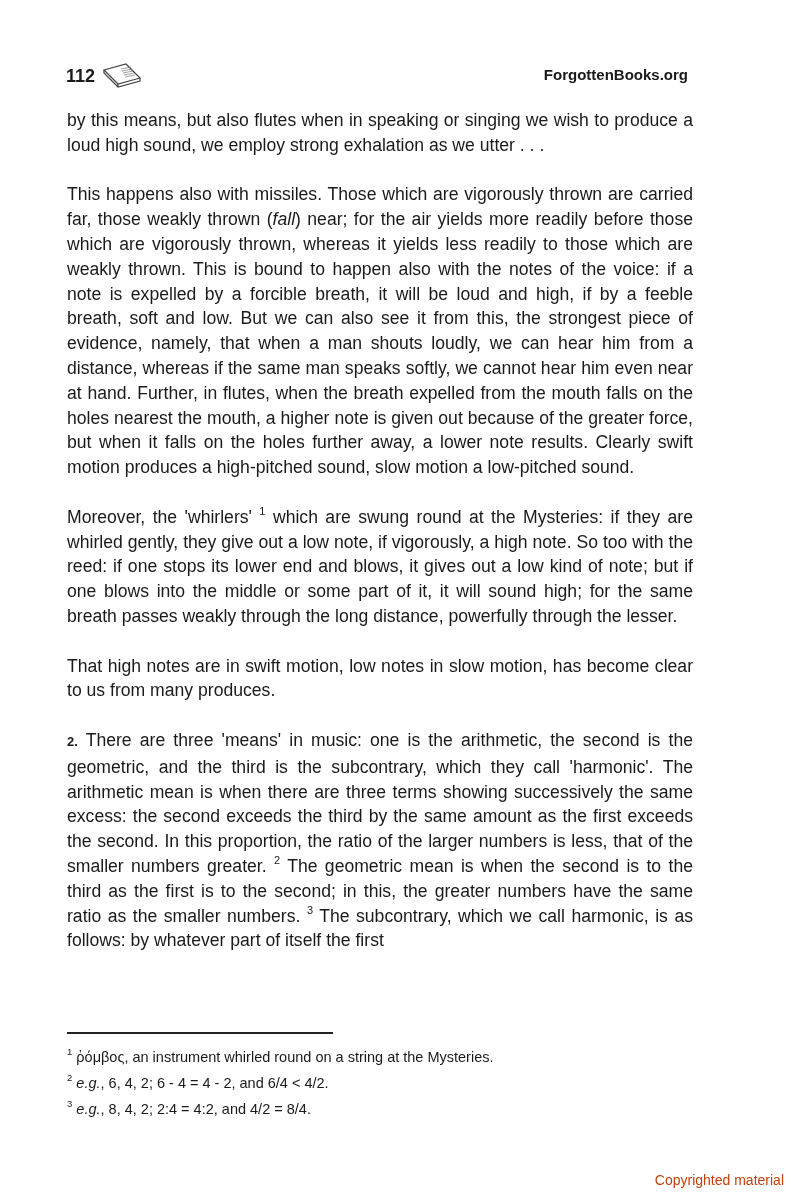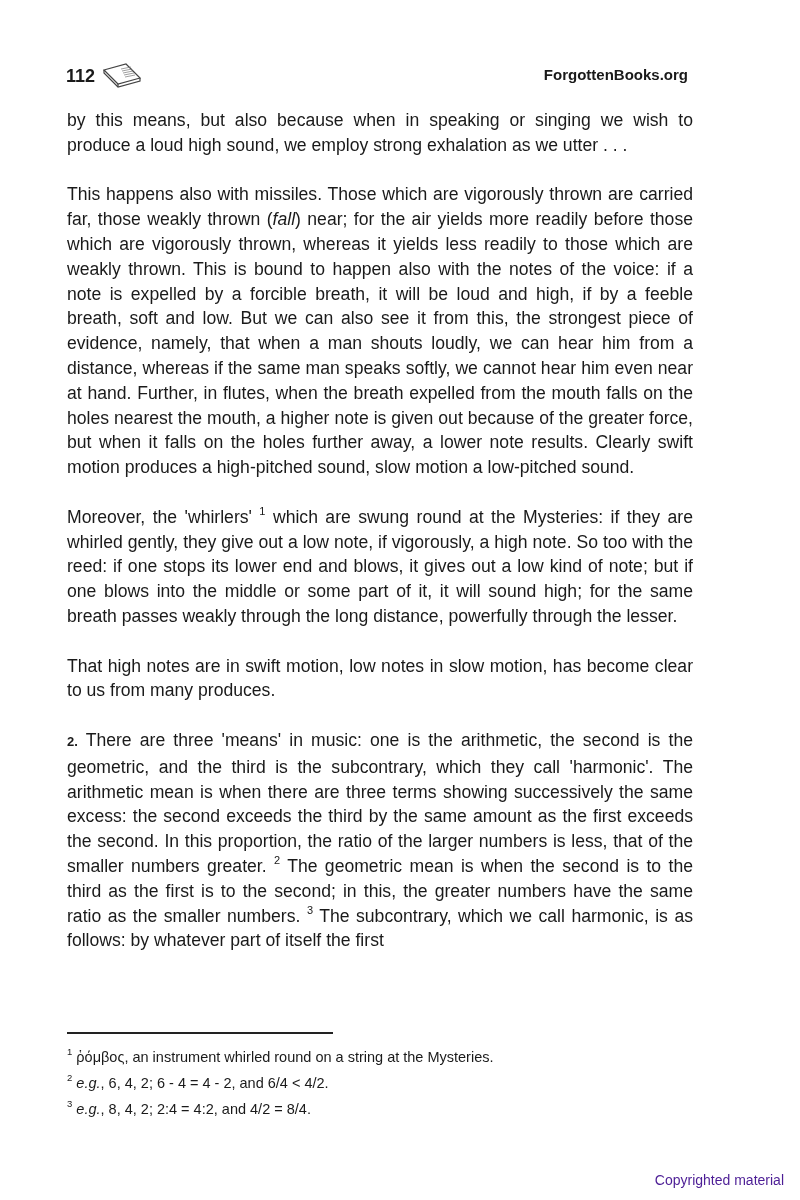--- a/index.html
+++ b/index.html
@@ -11,21 +11,21 @@
   .site { position:absolute; right:6px; top:0; font-weight:bold; font-size:15px; }
   .body { position:absolute; left:67px; width:626px; top:108px;
           font-size:17.6px; line-height:24.8px; text-align:justify; }
   .body p { margin:0 0 24.8px 0; }
   .body p.last { margin-bottom:0; }
   sup { font-size:11px; vertical-align:top; position:relative; top:-6px; }
   .secnum { font-weight:bold; font-size:13px; }
   .rule { position:absolute; left:67px; top:1032px; width:266px; height:2px; background:#222; }
   .footnotes { position:absolute; left:67px; top:1044px; font-size:14.5px; line-height:26px; }
   .fn sup { font-size:9.5px; top:-5px; }
-  .watermark { position:absolute; right:16px; bottom:12px; font-size:14px; color:#4c1d95; }
+  .watermark { position:absolute; right:16px; bottom:12px; font-size:14px; color:#c2410c; }
 </style>
 </head>
 <body>
 
 <div class="header">
   <span class="page-num">112</span>
   <span class="book-icon">
     <svg width="40" height="26" viewBox="0 0 40 26">
       <path d="M2 8 L16 22 L38 16 L24 2 Z" fill="#fff" stroke="#444" stroke-width="1.2"></path>
       <path d="M2 8 L2 11 L16 25 L38 19 L38 16" fill="none" stroke="#444" stroke-width="1.2"></path>
@@ -36,21 +36,21 @@
         <line x1="21" y1="11" x2="31" y2="9"></line>
           <line x1="22" y1="13" x2="32" y2="11"></line>
         <line x1="23" y1="15" x2="33" y2="13"></line>
       </g>
     </svg>
   </span>
   <span class="site">ForgottenBooks.org</span>
 </div>
 
 <div class="body">
-  <p>by this means, but also because when in speaking or singing we wish to produce a loud high sound, we employ strong exhalation as we utter . . .</p>
+  <p>by this means, but also flutes when in speaking or singing we wish to produce a loud high sound, we employ strong exhalation as we utter . . .</p>
   <p><span>This happens also with missiles. Those which are vigorously thrown are carried far, those weakly thrown (</span><i>fall</i><span>) near; for the air yields more readily before those which are vigorously thrown, whereas it yields less readily to those which are weakly thrown. This is bound to happen also with the notes of the voice: if a note is expelled by a forcible breath, it will be loud and high, if by a feeble breath, soft and low. But we can also see it from this, the strongest piece of evidence, namely, that when a man shouts loudly, we can hear him from a distance, whereas if the same man speaks softly, we cannot hear him even near at hand. Further, in flutes, when the breath expelled from the mouth falls on the holes nearest the mouth, a higher note is given out because of the greater force, but when it falls on the holes further away, a lower note results. Clearly swift motion produces a high-pitched sound, slow motion a low-pitched sound.</span></p>
   <p><span>Moreover, the 'whirlers' </span><sup>1</sup><span> which are swung round at the Mysteries: if they are whirled gently, they give out a low note, if vigorously, a high note. So too with the reed: if one stops its lower end and blows, it gives out a low kind of note; but if one blows into the middle or some part of it, it will sound high; for the same breath passes weakly through the long distance, powerfully through the lesser.</span></p>
   <p>That high notes are in swift motion, low notes in slow motion, has become clear to us from many produces.</p>
   <p class="last"><span class="secnum">2.</span><span> There are three 'means' in music: one is the arithmetic, the second is the geometric, and the third is the subcontrary,  which they call 'harmonic'. The arithmetic mean is when there are three terms showing successively the same excess: the second exceeds the third by the same amount as the first exceeds the second. In this proportion, the ratio of the larger numbers is less, that of the smaller numbers greater. </span><sup>2</sup><span> The geometric mean is when the second is to the third as the first is to the second; in this, the greater numbers have the same ratio as the smaller numbers. </span><sup>3</sup><span> The subcontrary, which we call harmonic, is as follows: by whatever part of itself the first</span></p>
 </div>
 
 <div class="rule"></div>
 
 <div class="footnotes">
   <div class="fn"><sup>1</sup> <span>ῥόμβος, an instrument whirled round on a string at the Mysteries.</span></div>

